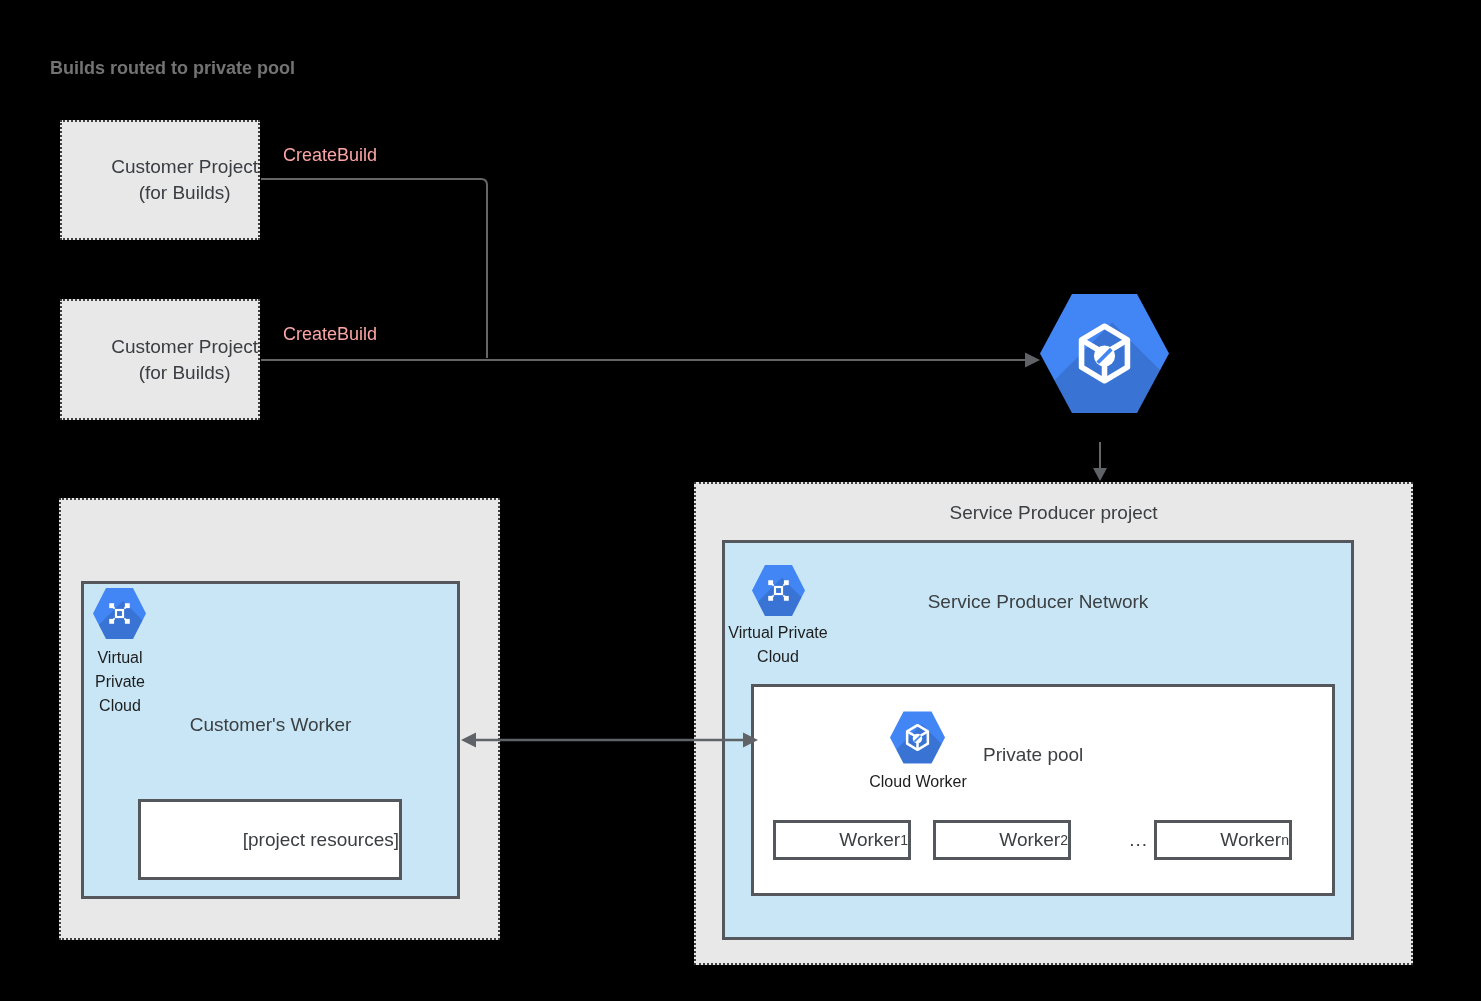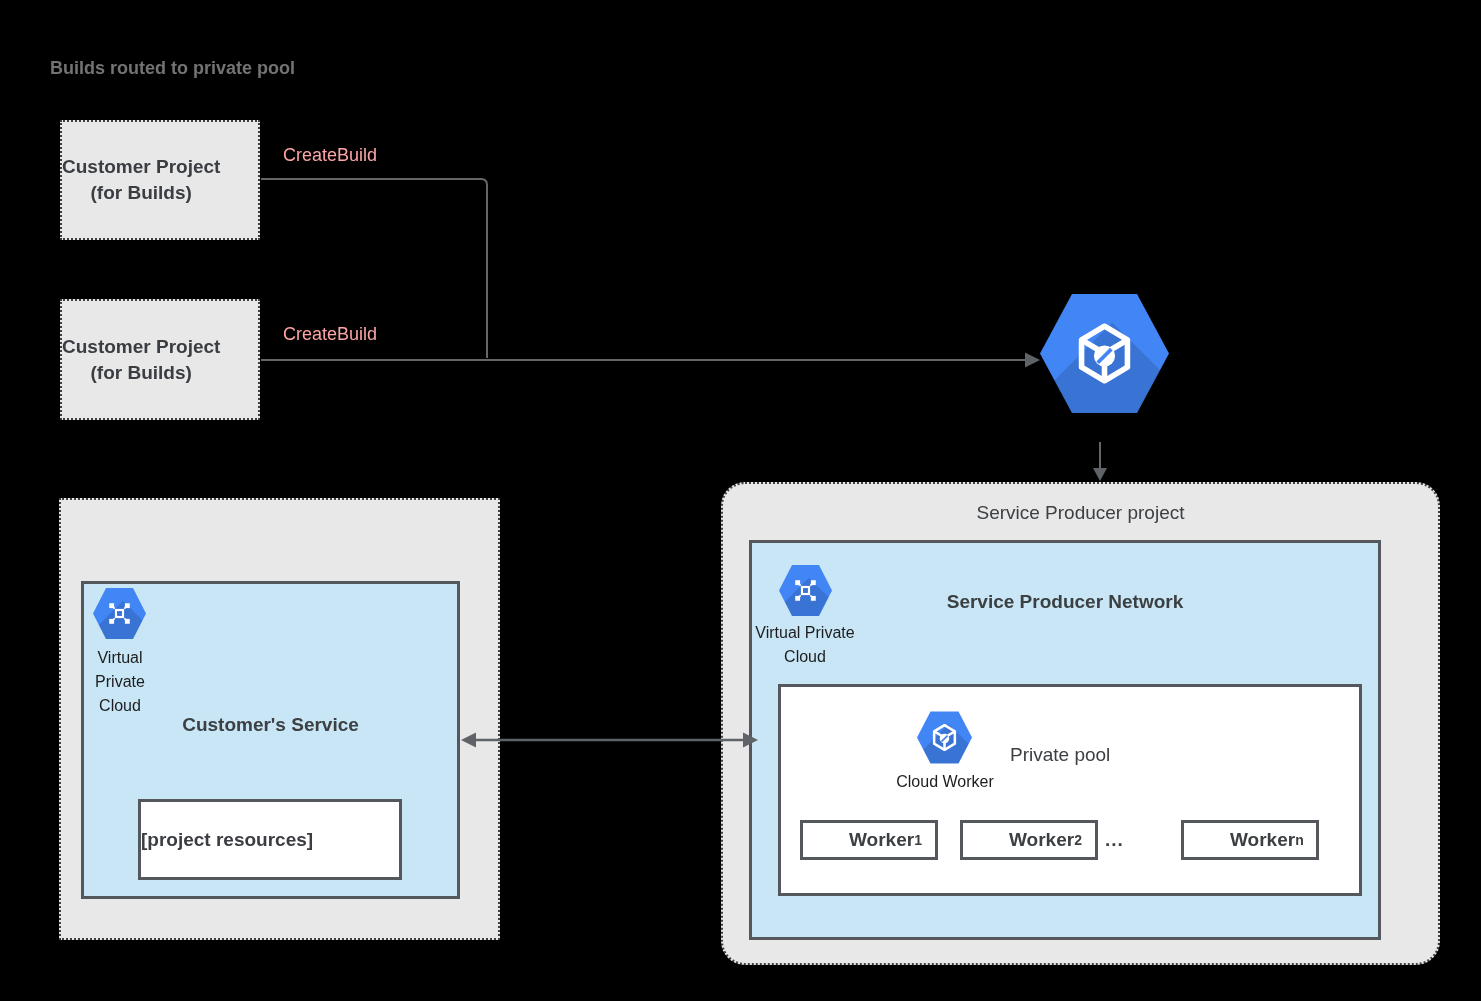--- a/index.html
+++ b/index.html
@@ -4,26 +4,26 @@
 <style>
   html,body{margin:0;padding:0;background:#000;}
   #canvas{
     position:relative;width:1481px;height:1001px;background:#000;overflow:hidden;
     font-family:"Liberation Sans",sans-serif;color:#3c4043;
   }
   .abs{position:absolute;box-sizing:border-box;}
   .gray-box{background:#e8e8e8;border:2px dotted #404040;}
   .blue-box{background:#c8e6f6;border:3px solid #54585c;}
   .white-box{background:#ffffff;border:3px solid #54585c;}
-  .center-flex{display:flex;align-items:center;justify-content:flex-start;font-weight:bold;}
+  .center-flex{display:flex;align-items:center;justify-content:flex-end;}
   .diagram-title{font-size:18px;font-weight:bold;color:#737373;}
   .box-label{font-size:19px;line-height:26px;text-align:center;white-space:pre-line;color:#3a3d41;}
   .conn-label{font-size:18px;color:#fca5a5;}
   .proj-title{position:absolute;left:0;right:0;text-align:center;font-size:19px;color:#3c4043;}
-  .net-title{position:absolute;left:0;right:0;text-align:center;font-size:19px;color:#3c4043;font-weight:bold;}
+  .net-title{position:absolute;left:0;right:0;text-align:center;font-size:19px;color:#3c4043;}
   .icon-caption{position:absolute;text-align:center;font-size:16px;line-height:24px;color:#1d1d1d;}
   .pool-title{position:absolute;font-size:19px;color:#3c4043;}
   .worker-box{background:#fff;border:3px solid #54585c;font-size:19px;color:#3c4043;padding-left:46px;}
   .worker-box sub{font-size:14px;line-height:0;}
   .ellipsis{font-size:19px;color:#3c4043;letter-spacing:1px;}
   svg{display:block;}
   #connector-overlay{position:absolute;left:0;top:0;z-index:5;pointer-events:none;}
   .icon-wrap{z-index:6;}
 </style>
 </head>
@@ -39,21 +39,21 @@
   </div>
 
   <div class="abs gray-box center-flex" style="left:60px;top:299px;width:200px;height:121px;">
     <div class="box-label">Customer Project
 (for Builds)</div>
   </div>
 
   <div class="abs conn-label" style="left:283px;top:145px;">CreateBuild</div>
   <div class="abs conn-label" style="left:283px;top:324px;">CreateBuild</div>
 
-  <div class="abs gray-box" style="left:721px;top:482px;width:719px;height:483px;border-radius:24px;">
+  <div class="abs gray-box" style="left:694px;top:482px;width:719px;height:483px;">
     <div class="proj-title" style="top:18px;">Service Producer project</div>
 
     <div class="abs blue-box" style="left:26px;top:56px;width:632px;height:400px;">
       <div class="net-title" style="top:48px;">Service Producer Network</div>
 
       <div class="abs icon-wrap" style="left:27px;top:22px;width:53px;height:51px;">
         <svg width="53" height="51" viewBox="0 0 106 102">
           <defs>
               <clipPath id="hexclipA">
                 <polygon points="0,51 26,0 80,0 106,51 80,102 26,102"></polygon>
@@ -143,21 +143,21 @@
             <line x1="18" y1="18" x2="28" y2="28" stroke-width="6"></line>
             <rect x="-38" y="-38" width="18" height="18" fill="#fff" stroke="none"></rect>
             <rect x="20" y="-38" width="18" height="18" fill="#fff" stroke="none"></rect>
             <rect x="-38" y="20" width="18" height="18" fill="#fff" stroke="none"></rect>
             <rect x="20" y="20" width="18" height="18" fill="#fff" stroke="none"></rect>
           </g>
         </svg>
       </div>
       <div class="icon-caption" style="left:0px;top:62px;width:72px;">Virtual Private Cloud</div>
 
-      <div class="net-title" style="top:130px;">Customer's Service</div>
+      <div class="net-title" style="top:130px;">Customer's Worker</div>
 
       <div class="abs white-box center-flex" style="left:54px;top:215px;width:264px;height:81px;">
         <div class="box-label">[project resources]</div>
       </div>
     </div>
   </div>
 
   <div class="abs icon-wrap" style="left:1040px;top:294px;width:129px;height:119px;">
     <svg width="129" height="119" viewBox="0 0 129 119">
       <defs>

